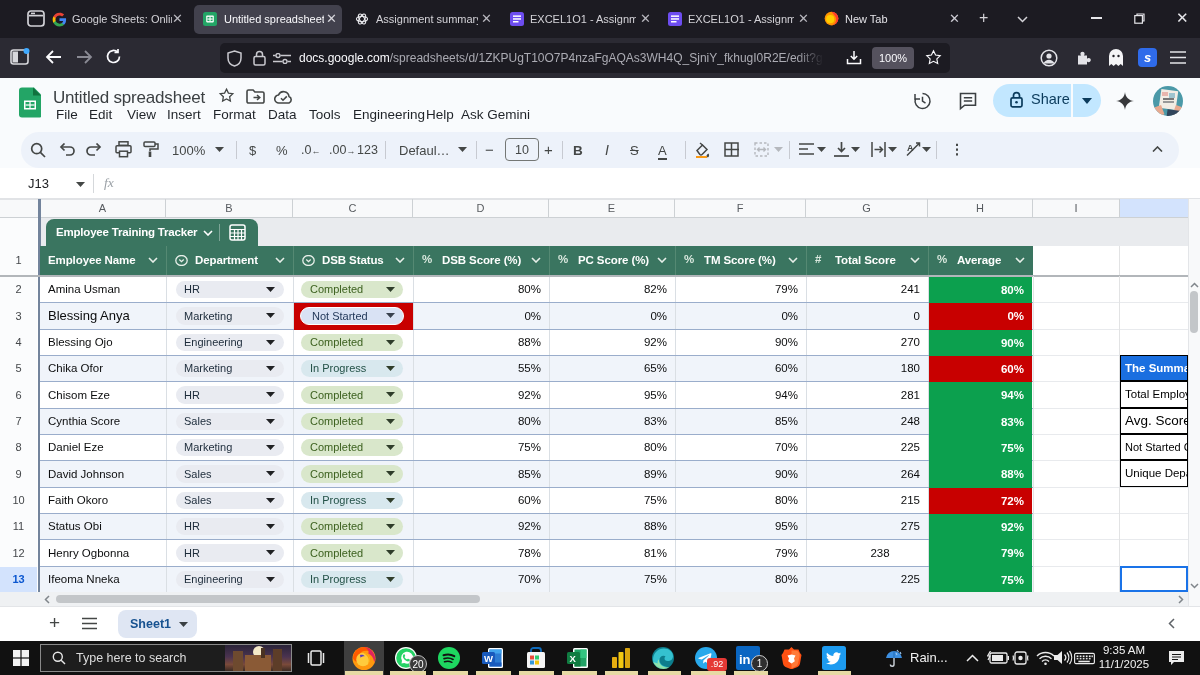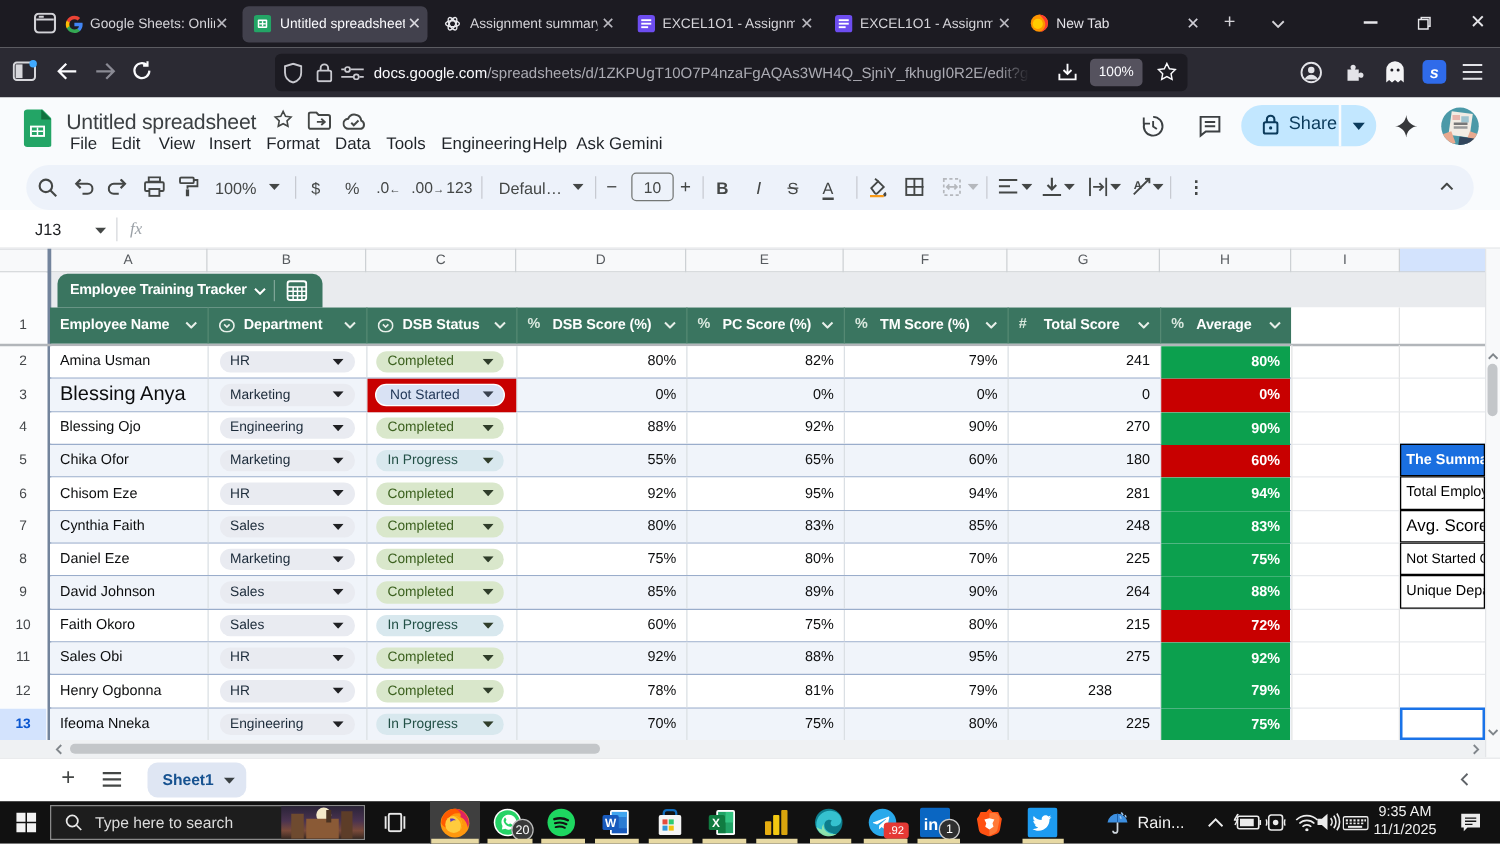--- a/index.html
+++ b/index.html
@@ -424,21 +424,21 @@
 <div class="ab" style="left:166px;top:303px;width:1px;height:26px;background:#dadfe4;"></div>
 <div class="ab" style="left:293px;top:303px;width:1px;height:26px;background:#dadfe4;"></div>
 <div class="ab" style="left:413px;top:303px;width:1px;height:26px;background:#dadfe4;"></div>
 <div class="ab" style="left:549px;top:303px;width:1px;height:26px;background:#dadfe4;"></div>
 <div class="ab" style="left:675px;top:303px;width:1px;height:26px;background:#dadfe4;"></div>
 <div class="ab" style="left:806px;top:303px;width:1px;height:26px;background:#dadfe4;"></div>
 <div class="ab" style="left:928px;top:303px;width:1px;height:26px;background:#dadfe4;"></div>
 <div class="ab" style="left:1033px;top:329px;width:155px;height:1px;background:#e8eaed;"></div>
 <div class="ab" style="left:1119px;top:302px;width:1px;height:27px;background:#e2e3e4;"></div>
 <div class="ab" style="left:1033px;top:302px;width:1px;height:27px;background:#e2e3e4;"></div>
-<div class="ab" style="left:48px;top:303px;height:42px;line-height:26px;font-size:16px;color:#0c0d0e;white-space:nowrap;">Blessing Anya</div>
+<div class="ab" style="left:48px;top:303px;height:42px;line-height:26px;font-size:13px;color:#0c0d0e;white-space:nowrap;">Blessing Anya</div>
 <div class="ab" style="left:176px;top:307px;width:108px;height:18px;background:#e9ebf1;border-radius:9.0px;"></div>
 <div class="ab" style="left:184px;top:307px;height:18px;line-height:18px;font-size:11px;color:#1c2b3a;">Marketing</div>
 <svg class="ic" style="left:266px;top:313px;" width="9" height="5" viewBox="0 0 9 5">
     <path d="M0 0l4.5 5L9 0z" fill="#202124"></path>
   </svg>
 <div class="ab" style="left:294px;top:303px;width:119px;height:27px;background:#c80000;"></div>
 <div class="ab" style="left:300px;top:307px;width:104px;height:18px;background:#d9e2f4;border:1.5px solid #fff;border-radius:9.0px;"></div>
 <div class="ab" style="left:312px;top:307px;height:18px;line-height:18px;font-size:11px;color:#1f3556;">Not Started</div>
 <svg class="ic" style="left:386px;top:313px;" width="9" height="5" viewBox="0 0 9 5">
     <path d="M0 0l4.5 5L9 0z" fill="#39414e"></path>
@@ -545,21 +545,21 @@
 <div class="ab" style="left:166px;top:409px;width:1px;height:25px;background:#dadfe4;"></div>
 <div class="ab" style="left:293px;top:409px;width:1px;height:25px;background:#dadfe4;"></div>
 <div class="ab" style="left:413px;top:409px;width:1px;height:25px;background:#dadfe4;"></div>
 <div class="ab" style="left:549px;top:409px;width:1px;height:25px;background:#dadfe4;"></div>
 <div class="ab" style="left:675px;top:409px;width:1px;height:25px;background:#dadfe4;"></div>
 <div class="ab" style="left:806px;top:409px;width:1px;height:25px;background:#dadfe4;"></div>
 <div class="ab" style="left:928px;top:409px;width:1px;height:25px;background:#dadfe4;"></div>
 <div class="ab" style="left:1033px;top:434px;width:155px;height:1px;background:#e8eaed;"></div>
 <div class="ab" style="left:1119px;top:408px;width:1px;height:26px;background:#e2e3e4;"></div>
 <div class="ab" style="left:1033px;top:408px;width:1px;height:26px;background:#e2e3e4;"></div>
-<div class="ab" style="left:48px;top:409px;height:25px;line-height:25px;font-size:11.5px;color:#0c0d0e;white-space:nowrap;">Cynthia Faith</div>
+<div class="ab" style="left:48px;top:409px;height:25px;line-height:25px;font-size:11.5px;color:#0c0d0e;white-space:nowrap;">Cynthia Score</div>
 <div class="ab" style="left:176px;top:413px;width:108px;height:17px;background:#e9ebf1;border-radius:8.5px;"></div>
 <div class="ab" style="left:184px;top:413px;height:17px;line-height:17px;font-size:11px;color:#1c2b3a;">Sales</div>
 <svg class="ic" style="left:266px;top:419px;" width="9" height="5" viewBox="0 0 9 5">
     <path d="M0 0l4.5 5L9 0z" fill="#202124"></path>
   </svg>
 <div class="ab" style="left:301px;top:413px;width:102px;height:17px;background:#d9e7cb;border-radius:8.5px;"></div>
 <div class="ab" style="left:310px;top:413px;height:17px;line-height:17px;font-size:11px;color:#3c611f;">Completed</div>
 <svg class="ic" style="left:386px;top:419px;" width="9" height="5" viewBox="0 0 9 5">
     <path d="M0 0l4.5 5L9 0z" fill="#2f3d2a"></path>
   </svg>
@@ -665,21 +665,21 @@
 <div class="ab" style="left:166px;top:514px;width:1px;height:25px;background:#dadfe4;"></div>
 <div class="ab" style="left:293px;top:514px;width:1px;height:25px;background:#dadfe4;"></div>
 <div class="ab" style="left:413px;top:514px;width:1px;height:25px;background:#dadfe4;"></div>
 <div class="ab" style="left:549px;top:514px;width:1px;height:25px;background:#dadfe4;"></div>
 <div class="ab" style="left:675px;top:514px;width:1px;height:25px;background:#dadfe4;"></div>
 <div class="ab" style="left:806px;top:514px;width:1px;height:25px;background:#dadfe4;"></div>
 <div class="ab" style="left:928px;top:514px;width:1px;height:25px;background:#dadfe4;"></div>
 <div class="ab" style="left:1033px;top:539px;width:155px;height:1px;background:#e8eaed;"></div>
 <div class="ab" style="left:1119px;top:513px;width:1px;height:26px;background:#e2e3e4;"></div>
 <div class="ab" style="left:1033px;top:513px;width:1px;height:26px;background:#e2e3e4;"></div>
-<div class="ab" style="left:48px;top:514px;height:25px;line-height:25px;font-size:11.5px;color:#0c0d0e;white-space:nowrap;">Sales Obi</div>
+<div class="ab" style="left:48px;top:514px;height:25px;line-height:25px;font-size:11.5px;color:#0c0d0e;white-space:nowrap;">Status Obi</div>
 <div class="ab" style="left:176px;top:518px;width:108px;height:17px;background:#e9ebf1;border-radius:8.5px;"></div>
 <div class="ab" style="left:184px;top:518px;height:17px;line-height:17px;font-size:11px;color:#1c2b3a;">HR</div>
 <svg class="ic" style="left:266px;top:524px;" width="9" height="5" viewBox="0 0 9 5">
     <path d="M0 0l4.5 5L9 0z" fill="#202124"></path>
   </svg>
 <div class="ab" style="left:301px;top:518px;width:102px;height:17px;background:#d9e7cb;border-radius:8.5px;"></div>
 <div class="ab" style="left:310px;top:518px;height:17px;line-height:17px;font-size:11px;color:#3c611f;">Completed</div>
 <svg class="ic" style="left:386px;top:524px;" width="9" height="5" viewBox="0 0 9 5">
     <path d="M0 0l4.5 5L9 0z" fill="#2f3d2a"></path>
   </svg>

